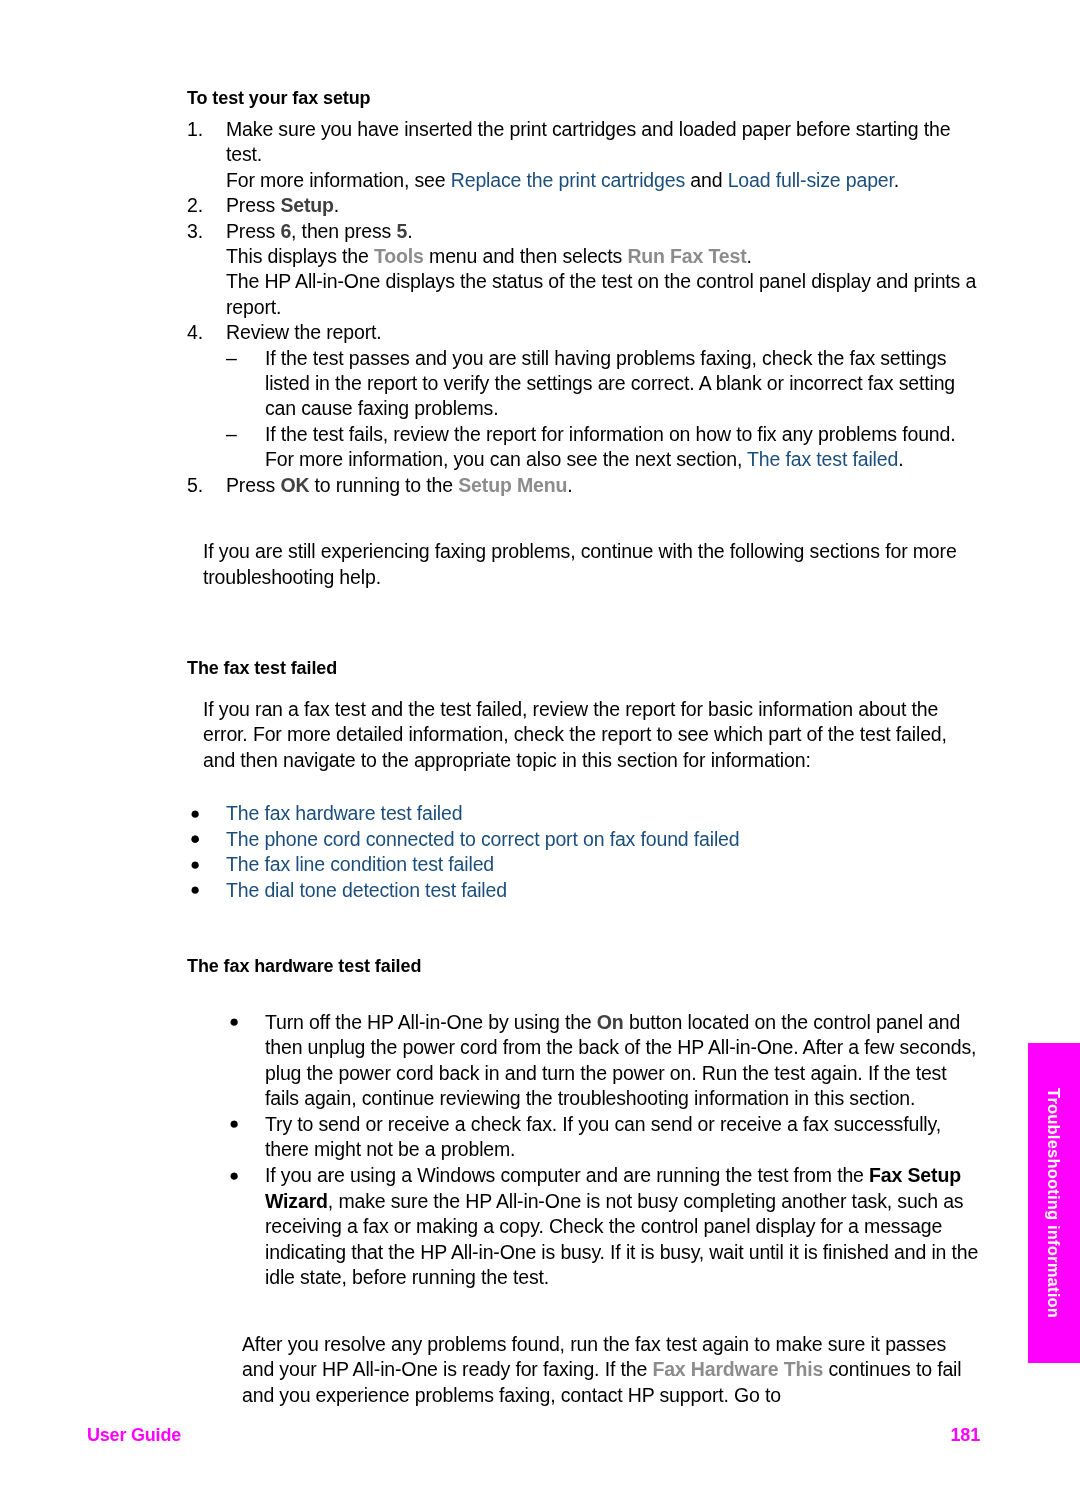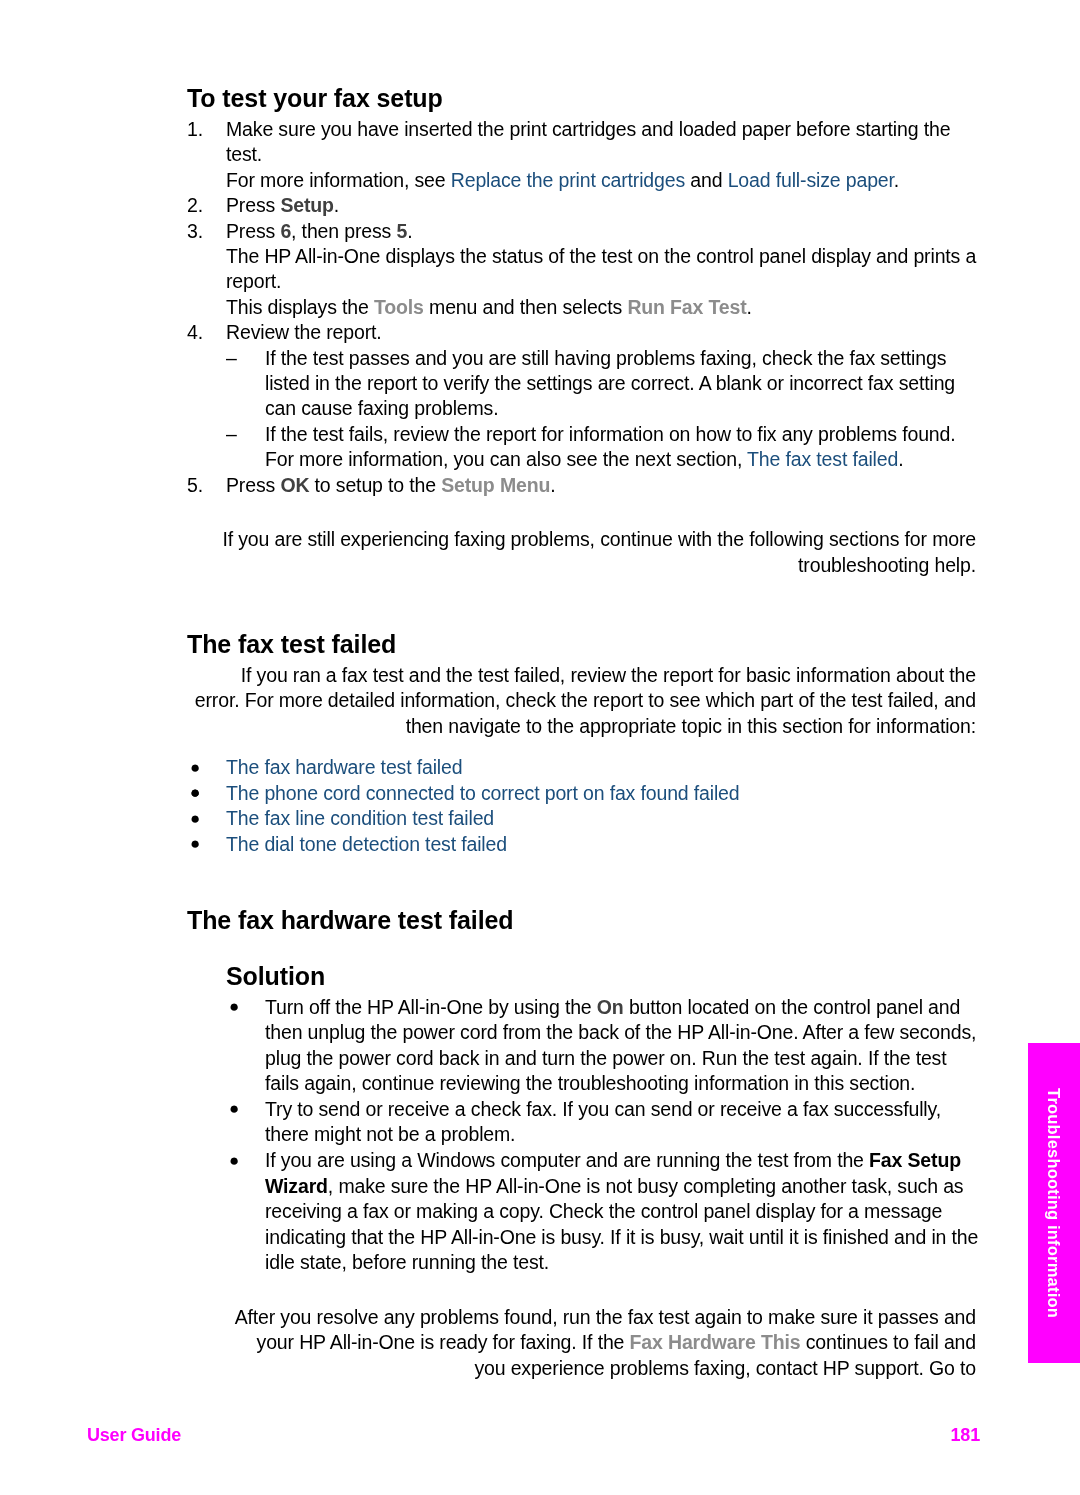--- a/index.html
+++ b/index.html
@@ -21,33 +21,32 @@
 
   
   #content {
     position: absolute;
     left: 187px;
     top: 86px;
     width: 793px;
   }
 
   .h-bold {
-    font-size: 25px;
+    font-size: 18px;
     font-weight: bold;
     line-height: 25px;
     margin: 0 0 6px 0;
     letter-spacing: -0.1px;
   }
 
   p.para {
     font-size: 19.5px;
     line-height: 25.4px;
-    margin: 4px;
-    letter-spacing: -0.15px;
-    text-align: right;
+    margin: 16px;
+    letter-spacing: -0.15px;
   }
 
   
   .olist { margin: 0; padding: 0; list-style: none; }
   .olist > li {
     position: relative;
     padding-left: 39px;
     font-size: 19.5px;
     line-height: 25.4px;
     letter-spacing: -0.15px;
@@ -168,41 +167,41 @@
           <span>For more information, see </span><span class="link">Replace the print cartridges</span><span> and </span><span class="link">Load full-size paper</span><span>.</span>
         </span>
       </li>
 
       <li>
         <span class="num">2.</span><span>Press </span><span class="magenta">Setup</span><span>.</span>
       </li>
 
       <li>
         <span class="num">3.</span><span>Press </span><span class="magenta">6</span><span>, then press </span><span class="magenta">5</span><span>.</span>
+        <span class="sub-line"><span>This displays the </span><span class="gray">Tools</span><span> menu and then selects </span><span class="gray">Run Fax Test</span><span>.</span></span>
         <span class="sub-line">The HP All-in-One displays the status of the test on the control panel display and prints a report.</span>
-        <span class="sub-line"><span>This displays the </span><span class="gray">Tools</span><span> menu and then selects </span><span class="gray">Run Fax Test</span><span>.</span></span>
       </li>
 
       <li>
         <span class="num">4.</span><span>Review the report.</span>
       </li>
     </ol>
 
     <ul class="dlist indent-block">
       <li>
         <span class="dash">–</span><span>If the test passes and you are still having problems faxing, check the fax settings listed in the report to verify the settings are correct. A blank or incorrect fax setting can cause faxing problems.</span>
       </li>
       <li>
         <span class="dash">–</span><span>If the test fails, review the report for information on how to fix any problems found. For more information, you can also see the next section, </span><span class="link">The fax test failed</span><span>.</span>
       </li>
     </ul>
 
     <ol class="olist">
       <li>
-        <span class="num">5.</span><span>Press </span><span class="magenta">OK</span><span> to setup to the </span><span class="gray">Setup Menu</span><span>.</span>
+        <span class="num">5.</span><span>Press </span><span class="magenta">OK</span><span> to running to the </span><span class="gray">Setup Menu</span><span>.</span>
       </li>
     </ol>
 
     <div class="spacer-lg"></div>
 
     <p class="para">If you are still experiencing faxing problems, continue with the following sections for more troubleshooting help.</p>
 
     <div class="spacer-xl"></div>
 
     <div class="h-bold">The fax test failed</div>
@@ -229,21 +228,20 @@
       </li>
     </ul>
 
     <div class="spacer-xl"></div>
 
     <div class="h-bold">The fax hardware test failed</div>
 
     <div class="spacer-lg"></div>
 
     <div class="indent-block">
-      <div class="h-bold">Solution</div>
 
       <ul class="blist">
         <li>
           <span class="bullet">●</span><span>Turn off the HP All-in-One by using the </span><span class="magenta">On</span><span> button located on the control panel and then unplug the power cord from the back of the HP All-in-One. After a few seconds, plug the power cord back in and turn the power on. Run the test again. If the test fails again, continue reviewing the troubleshooting information in this section.</span>
         </li>
         <li>
           <span class="bullet">●</span><span>Try to send or receive a check fax. If you can send or receive a fax successfully, there might not be a problem.</span>
         </li>
         <li>
           <span class="bullet">●</span><span>If you are using a Windows computer and are running the test from the </span><span class="bold">Fax Setup Wizard</span><span>, make sure the HP All-in-One is not busy completing another task, such as receiving a fax or making a copy. Check the control panel display for a message indicating that the HP All-in-One is busy. If it is busy, wait until it is finished and in the idle state, before running the test.</span>

